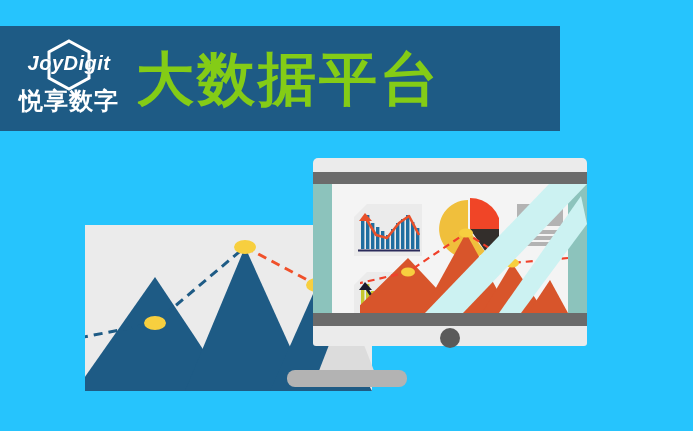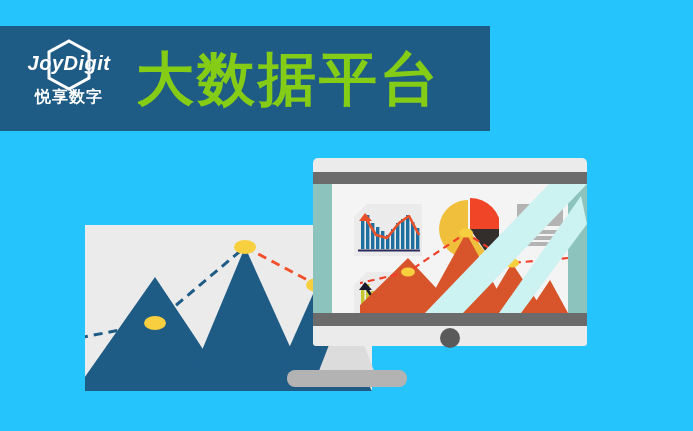--- a/index.html
+++ b/index.html
@@ -14,21 +14,21 @@
     overflow: hidden;
     background: #26c4fd;
     font-family: "Liberation Sans", sans-serif;
   }
 
   
   #banner {
     position: absolute;
     left: 0;
     top: 26px;
-    width: 490px;
+    width: 560px;
     height: 105px;
     background: #1e5b85;
   }
   #logo-block {
     position: absolute;
     left: 14px;
     top: 11px;
     width: 110px;
     height: 84px;
   }
@@ -54,21 +54,21 @@
     white-space: nowrap;
     text-shadow: 0 0 1px #1e5b85;
   }
   #logo-sub {
     position: absolute;
     left: 0;
     top: 52px;
     width: 110px;
     text-align: center;
     color: #ffffff;
-    font-size: 16px;
+    font-size: 24px;
     font-weight: bold;
     letter-spacing: 1px;
     line-height: 1;
     white-space: nowrap;
   }
   #banner-title {
     position: absolute;
     left: 136px;
     top: 21px;
     color: #84cc16;

